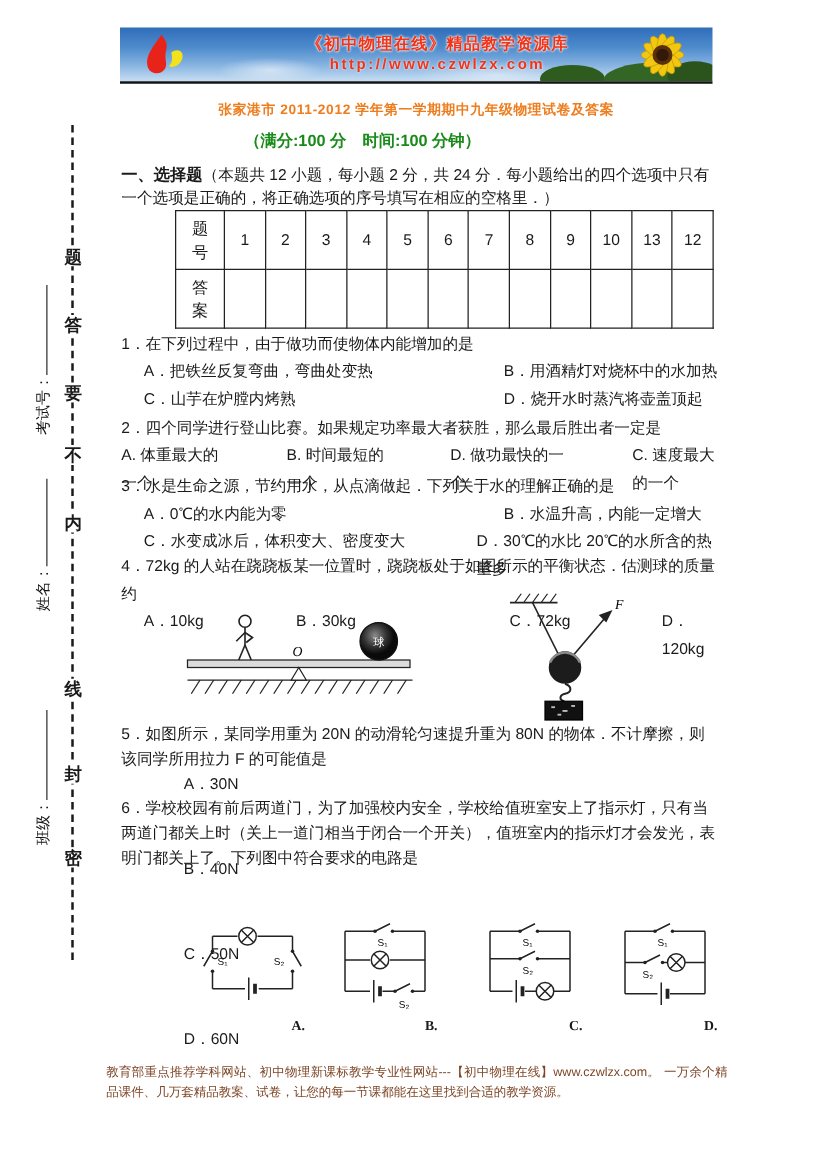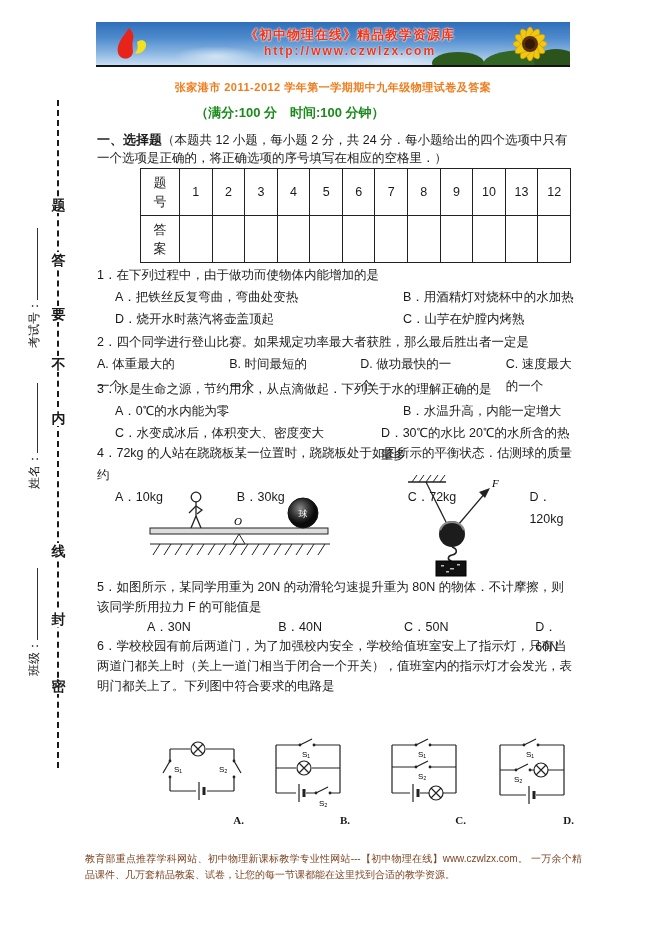--- a/index.html
+++ b/index.html
@@ -54,21 +54,21 @@
   .vhd { width:14px; margin:4px auto; line-height:19px; word-break:break-all; font-size:13px; }
 
   
   .q { position:absolute; left:97px; width:478px; font-size:12.5px; line-height:22px; }
   .q.tight { line-height:20px; }
   .optrow { display:flex;gap:48px; }
   .optrow.indent { padding-left:18px; }
   .opts-2col .opt:first-child { width:240px; }
   .opts-q2 .opt:nth-child(1){ width:126px; } .opts-q2 .opt:nth-child(2){ width:124px; } .opts-q2 .opt:nth-child(3){ width:146px; }
   .opts-q4 .opt:nth-child(1){ width:90px; } .opts-q4 .opt:nth-child(2){ width:150px; } .opts-q4 .opt:nth-child(3){ width:90px; }
-  .opts-q5 { padding-left:50px; }
+  .opts-q5 { padding-left:50px;flex-direction:column; }
   .opts-q5 .opt:nth-child(1){ width:93px; } .opts-q5 .opt:nth-child(2){ width:87px; } .opts-q5 .opt:nth-child(3){ width:93px; }
 
   
   .fig { position:absolute; }
   .circ { position:absolute; top:737px; width:84px; text-align:right; }
   .circ-label { font-size:11px; font-weight:bold; margin-top:1px; font-family:"Liberation Serif", serif; }
 
   
   .seal-line { position:absolute; left:57px; top:100px; height:668px; width:0; border-left:2.5px dashed #1a1a1a; }
   .seal-char {
@@ -163,22 +163,22 @@
   </tbody>
     </table>
 
   <div class="q" style="top:264px">
     <div><span>1．</span><span>在下列过程中，由于做功而使物体内能增加的是</span></div>
     <div class="optrow indent opts-2col">
       <span class="opt">A．把铁丝反复弯曲，弯曲处变热</span>
       <span class="opt">B．用酒精灯对烧杯中的水加热</span>
     </div>
     <div class="optrow indent opts-2col">
+      <span class="opt">C．山芋在炉膛内烤熟</span>
       <span class="opt">D．烧开水时蒸汽将壶盖顶起</span>
-      <span class="opt">C．山芋在炉膛内烤熟</span>
     </div>
   </div>
 
   <div class="q" style="top:331px">
     <div><span>2．</span><span>四个同学进行登山比赛。如果规定功率最大者获胜，那么最后胜出者一定是</span></div>
     <div class="optrow opts-q2">
       <span class="opt">A. 体重最大的一个</span>
       <span class="opt">B. 时间最短的一个</span>
       <span class="opt">D. 做功最快的一个</span>
       <span class="opt">C. 速度最大的一个</span>

